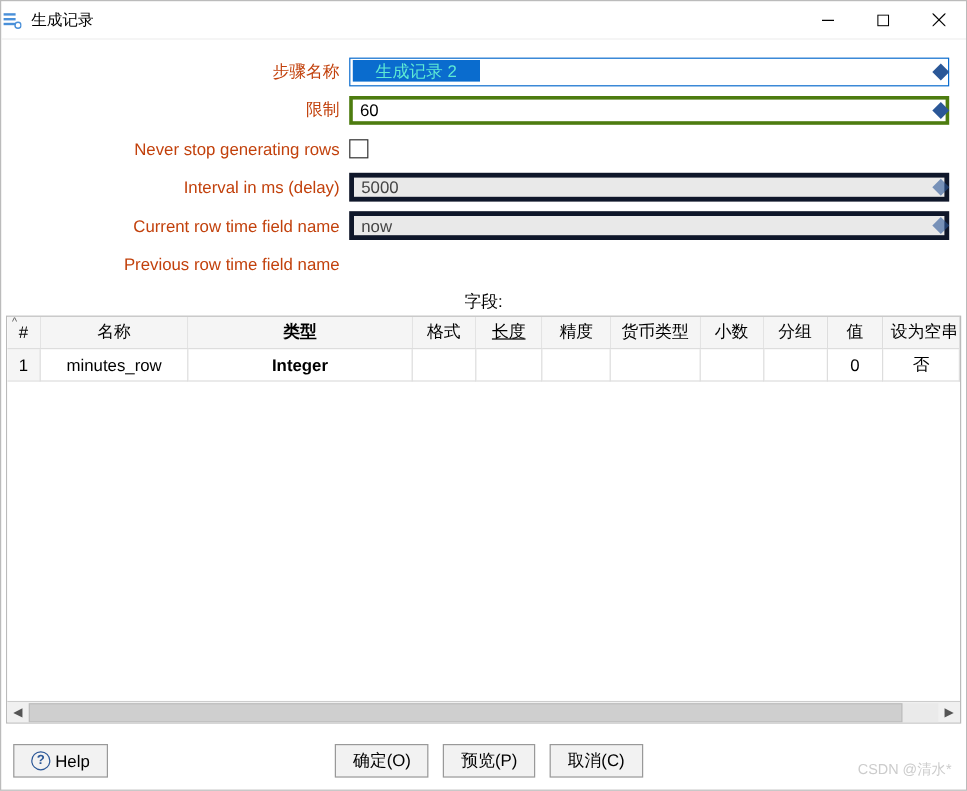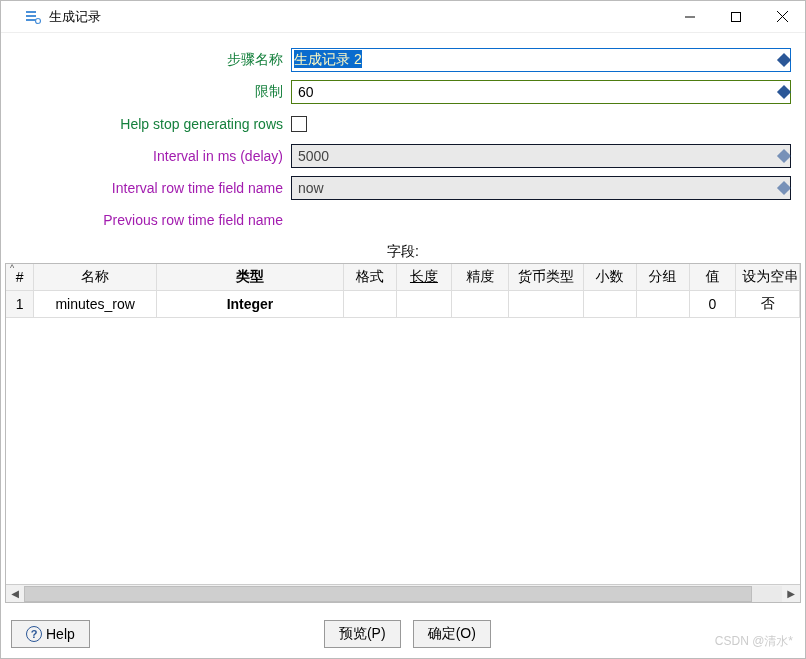--- a/index.html
+++ b/index.html
@@ -13,21 +13,21 @@
       border: 1px solid #bbb;
       display: flex;
       flex-direction: column;
       overflow: hidden;
     }
     
     .titlebar {
       height: 32px;
       display: flex;
       align-items: center;
-      padding-left: 24px;
+      padding-left: 1px;
       border-bottom: 1px solid #eee;
     }
     .titlebar .app-icon {
       width: 16px; height: 16px;
       margin-right: 8px;
       display: inline-flex; align-items: center; justify-content: center;
     }
     .titlebar .title { flex: 1; }
     .win-controls { display: flex; }
     .win-btn {
@@ -42,53 +42,53 @@
     .form-row {
       display: flex;
       align-items: center;
       margin-bottom: 6px;
       height: 26px;
     }
     .form-label {
       width: 276px;
       text-align: right;
       padding-right: 8px;
-      color: #15803d;
-      font-size: 14px;
-    }
-    .form-label.disabled { color: #a21caf; }
+      color: #c2410c;
+      font-size: 14px;
+    }
+    .form-label.disabled { color: #c2410c; }
     .form-input-wrap {
       flex: 1;
       position: relative;
       display: flex;
       align-items: center;
     }
     .text-input {
       width: 100%;
       height: 24px;
-      border: 1px solid #4d7c0f;
+      border: 3px solid #4d7c0f;
       padding: 2px 20px 2px 6px;
       font-size: 14px;
       font-family: inherit;
       outline: none;
     }
     .text-input.active {
       border: 1px solid #0a6cce;
     }
     .text-input.active::selection {
       background: #0a6cce; color: #fff;
     }
     .highlight-sel {
-      background: #0a6cce; color: #fef9c3;
-      padding: 1px 0;
+      background: #0a6cce; color: #5eead4;
+      padding: 1px 19px;
     }
     .text-input.disabled {
       background: #e9e9e9;
       color: #444;
-      border: 1px solid #0f172a;
+      border: 4px solid #0f172a;
     }
     .diamond {
       position: absolute;
       right: 2px;
       top: 50%;
       transform: translateY(-50%) rotate(45deg);
       width: 10px; height: 10px;
       background: #2b5797;
     }
     .checkbox {
@@ -269,36 +269,36 @@
 
   <div class="form-row">
     <div class="form-label">限制</div>
     <div class="form-input-wrap">
       <input class="text-input" value="60" style="">
       <span class="diamond"></span>
     </div>
   </div>
 
   <div class="form-row">
-    <div class="form-label">Help stop generating rows</div>
+    <div class="form-label">Never stop generating rows</div>
     <div class="form-input-wrap" style="flex:0;">
       <div class="checkbox"></div>
     </div>
   </div>
 
   <div class="form-row">
     <div class="form-label disabled">Interval in ms (delay)</div>
     <div class="form-input-wrap">
       <input class="text-input disabled" disabled="" value="5000" style="">
       <span class="diamond" style="opacity:.6"></span>
     </div>
   </div>
 
   <div class="form-row">
-    <div class="form-label disabled">Interval row time field name</div>
+    <div class="form-label disabled">Current row time field name</div>
     <div class="form-input-wrap">
       <input class="text-input disabled" disabled="" value="now" style="">
       <span class="diamond" style="opacity:.6"></span>
     </div>
   </div>
 
   <div class="form-row">
     <div class="form-label disabled">Previous row time field name</div>
   </div>
 </div>
@@ -348,18 +348,19 @@
     <div class="arrow">▶</div>
   </div>
 </div>
 
 <div class="footer" style="position:relative;">
   <button class="btn">
     <span class="help-icon">?</span>
     <span>Help</span>
   </button>
   <div class="footer-center">
+    <button class="btn">确定(O)</button>
     <button class="btn">预览(P)</button>
-    <button class="btn">确定(O)</button>
+    <button class="btn">取消(C)</button>
   </div>
   <div style="width:70px"></div>
   <div class="watermark">CSDN @清水*</div>
 </div>
 
 </body></html>

